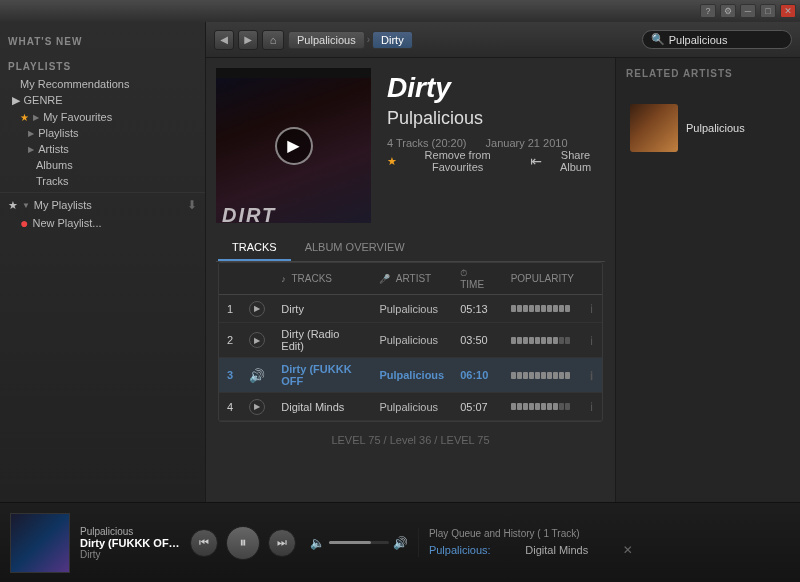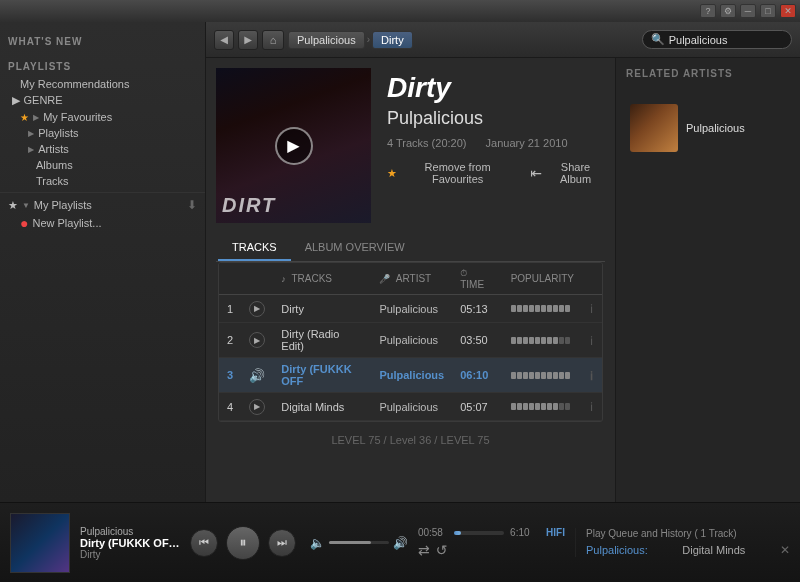--- a/index.html
+++ b/index.html
@@ -38,21 +38,21 @@
     .search-box input { background: transparent; border: none; outline: none; color: #ddd; font-size: 11px; width: 110px; }
     .search-icon { color: #888; font-size: 11px; }
     .content-area { flex: 1; display: flex; overflow: hidden; }
     .album-section { flex: 1; overflow-y: auto; padding: 10px; }
 
     
     .album-header { display: flex; gap: 16px; margin-bottom: 12px; }
     .album-info { flex: 1; padding-top: 4px; }
     .album-title { font-size: 28px; color: #fff; font-style: italic; font-weight: bold; margin-bottom: 4px; }
     .album-artist { font-size: 18px; color: #ddd; margin-bottom: 8px; }
-    .album-meta { font-size: 11px; color: #888; margin-bottom: 12px; }
+    .album-meta { font-size: 11px; color: #888; }
     .album-meta span { margin-right: 16px; }
     .album-actions { display: flex; align-items: center; gap: 16px; }
     .action-btn { display: flex; align-items: center; gap: 4px; color: #bbb; cursor: pointer; font-size: 11px; background: none; border: none; }
     .action-btn .icon { color: #f0a020; }
 
     
     .tabs { display: flex; border-bottom: 1px solid #444; margin-bottom: 0; padding: 0 2px; }
     .tab { padding: 6px 14px; cursor: pointer; font-size: 11px; color: #888; border-bottom: 2px solid transparent; }
     .tab.active { color: #fff; border-bottom: 2px solid #5590cc; }
 
@@ -108,21 +108,21 @@
     .queue-track { color: #aaa; font-size: 11px; }
     .queue-close { color: #666; cursor: pointer; font-size: 12px; }
 
     
     ::-webkit-scrollbar { width: 6px; }
     ::-webkit-scrollbar-track { background: #1a1a1a; }
     ::-webkit-scrollbar-thumb { background: #444; border-radius: 3px; }
 
     .album-art-figure { width: 155px; height: 155px; background: #111; position: relative; overflow: hidden; flex-shrink: 0; }
     
-    .album-cover-sim { width: 100%; height: 100%; background: linear-gradient(160deg, #0d0d1a 0%, #1a0a0a 30%, #2a1520 60%, #1a1a2a 100%); display: flex; align-items: flex-end; justify-content: flex-start; padding: 6px; }
+    .album-cover-sim { width: 100%; height: 100%; background: linear-gradient(160deg, #0d0d1a 0%, #1a0a0a 30%, #2a1520 60%, #1a1a2a 100%); display: flex; align-items: flex-end; justify-content: flex-start; padding: 6px; margin-top: 10px; }
     .album-cover-text { color: rgba(255,255,255,0.7); font-size: 20px; font-style: italic; font-weight: bold; letter-spacing: 2px; }
     .album-cover-play { position: absolute; top: 50%; left: 50%; transform: translate(-50%, -50%); width: 38px; height: 38px; border-radius: 50%; background: rgba(0,0,0,0.5); border: 2px solid rgba(255,255,255,0.5); display: flex; align-items: center; justify-content: center; color: white; font-size: 16px; cursor: pointer; }
     .table-wrapper { border: 1px solid #3a3a3a; border-radius: 3px; overflow: hidden; margin: 0 2px; }
 
     .th-icon { font-size: 9px; margin-right: 3px; }
   </style>
 </head>
 <body>
 
 <div class="titlebar">
@@ -379,34 +379,20 @@
     <div class="ctrl-btn play">⏸</div>
     <div class="ctrl-btn">⏭</div>
   </div>
   <div style="display:flex;align-items:center;gap:4px;margin-left:4px;">
     <span class="vol-icon">🔈</span>
     <div class="vol-track">
       <div class="vol-fill"></div>
     </div>
     <span class="vol-icon">🔊</span>
   </div>
-  <div class="progress-area">
-    <div class="progress-bar-container">
-      <span class="time-label">00:58</span>
-      <div class="progress-track">
-        <div class="progress-fill"></div>
-      </div>
-      <span class="time-label">6:10</span>
-      <span class="hifi-badge">HIFI</span>
-    </div>
-    <div class="extra-controls">
-      <span class="extra-btn">⇄</span>
-      <span class="extra-btn">↺</span>
-    </div>
-  </div>
   <div class="queue-area">
     <div class="queue-title">Play Queue and History ( 1 Track)</div>
     <div class="queue-item">
       <span class="queue-artist">Pulpalicious:</span>
       <span class="queue-track">Digital Minds</span>
       <span class="queue-close">✕</span>
     </div>
   </div>
 </div>
 

